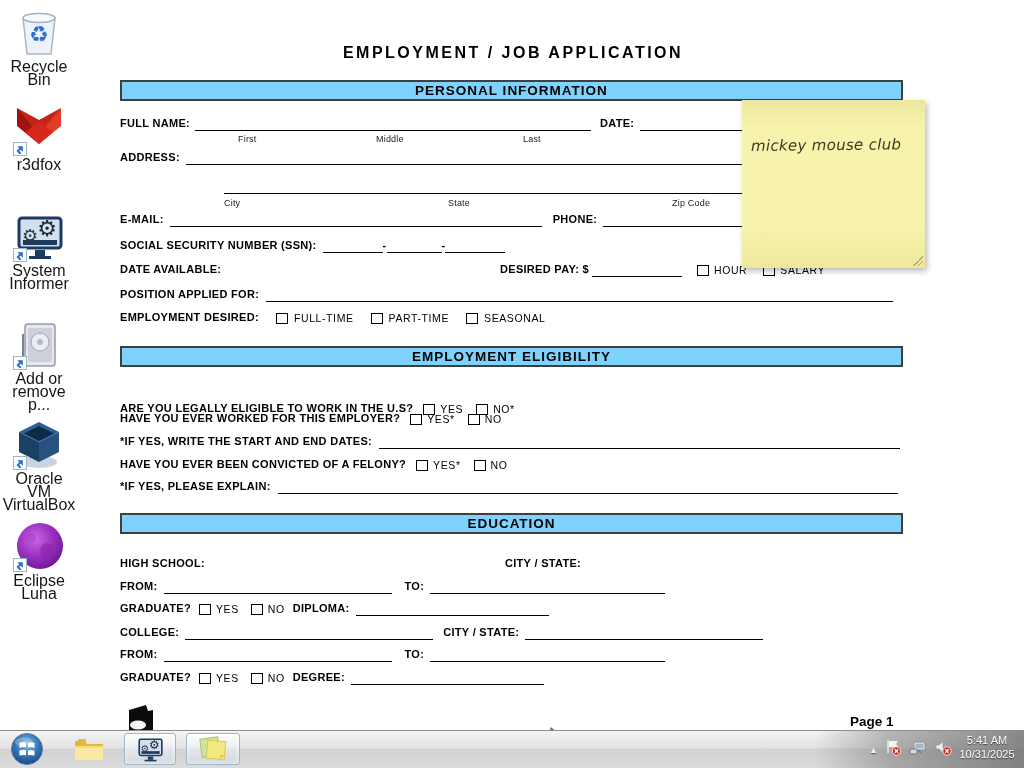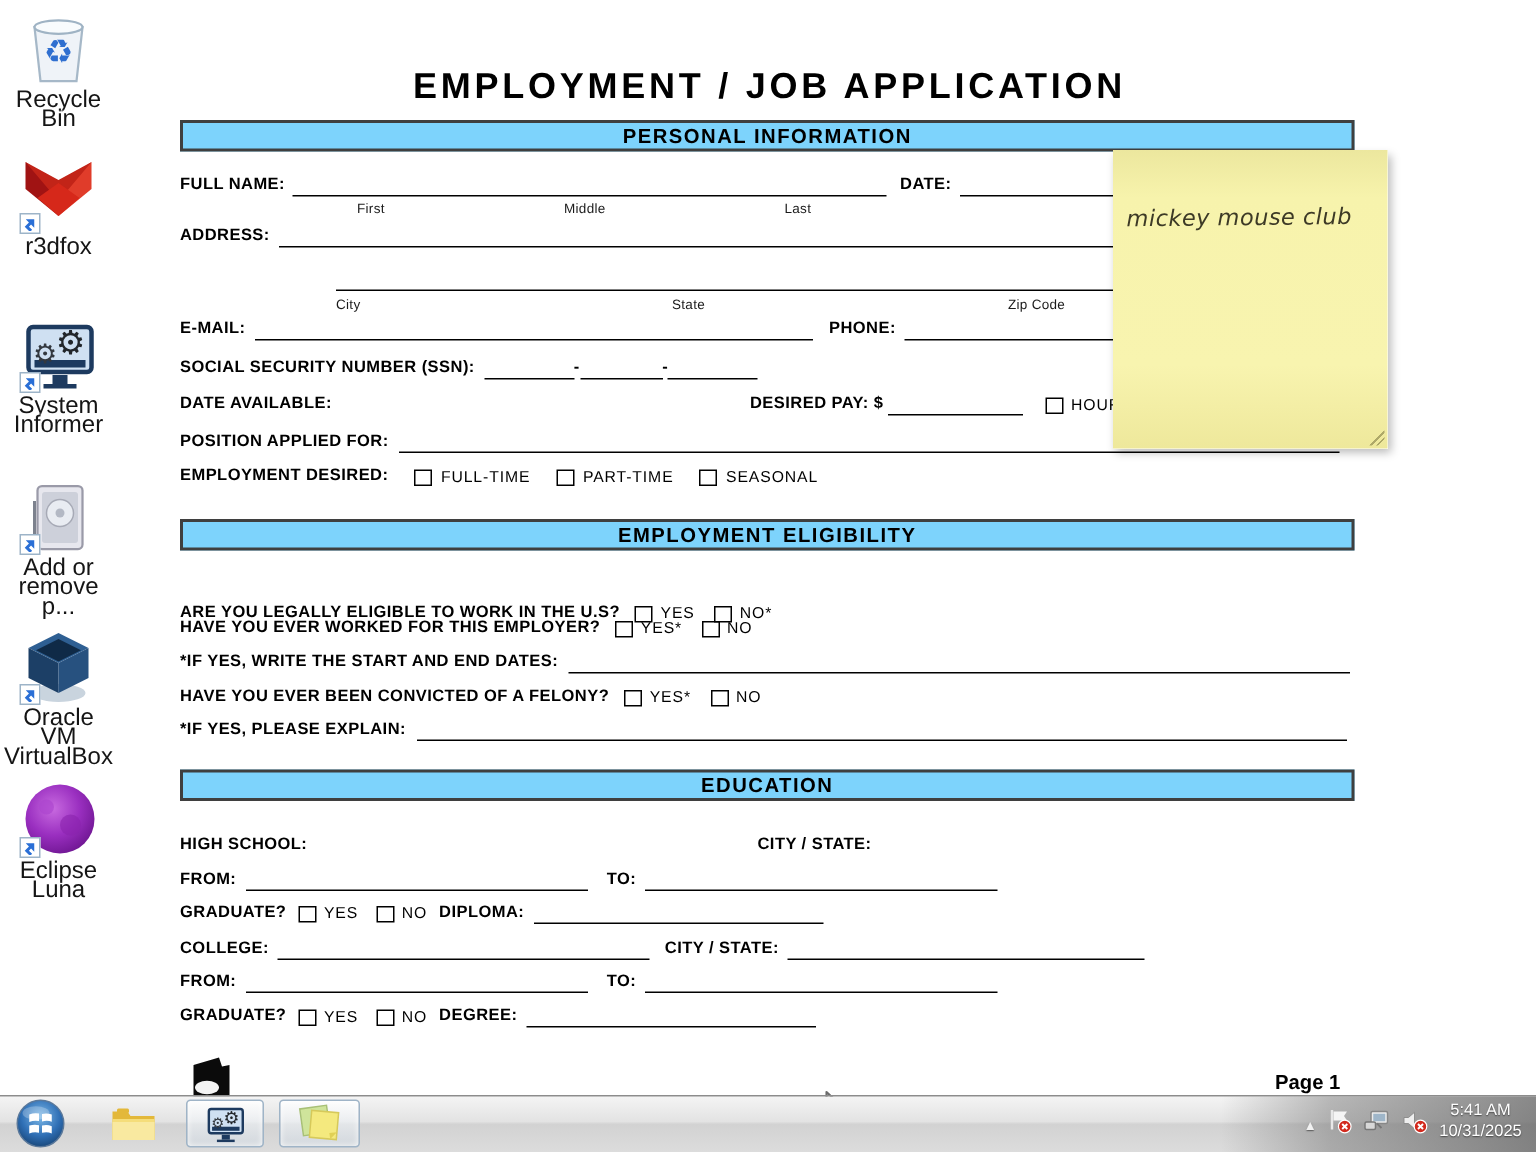--- a/index.html
+++ b/index.html
@@ -18,34 +18,34 @@
     word-wrap:break-word;
   }
   .shortcut-arrow{
     position:absolute;left:0;bottom:0;width:14px;height:14px;background:#fff;
     border:1px solid #9db4c8;box-sizing:border-box;display:flex;align-items:center;justify-content:center;
   }
   .shortcut-arrow svg{display:block}
   
   .doc{position:absolute;left:120px;top:40px;width:786px;height:700px;color:#000;}
   .doc-title{position:absolute;left:0;right:0;top:4px;text-align:center;
-    font-size:24px;font-weight:bold;letter-spacing:2.5px;}
+    font-size:16px;font-weight:bold;letter-spacing:2.5px;}
   .bar{position:absolute;left:0;right:3px;height:17px;background:#7dd3fc;border:2px solid #3f3f3f;
     text-align:center;font-weight:bold;font-size:13.5px;letter-spacing:1px;line-height:17px;}
   .row{position:absolute;left:0;right:0;display:flex;align-items:flex-end;}
   .lbl{font-weight:bold;font-size:11px;letter-spacing:.3px;white-space:nowrap;line-height:15px;}
   .sub{position:absolute;font-size:9px;color:#1a1a1a;letter-spacing:.2px;}
   .line{height:14px;border-bottom:1.6px solid #000;box-sizing:border-box;}
   .grow{flex:1;}
   .cb{width:12px;height:11px;border:1.6px solid #000;box-sizing:border-box;display:inline-block;flex:none;margin-bottom:1px;}
   .cblbl{font-size:10.5px;letter-spacing:.6px;white-space:nowrap;line-height:13px;font-weight:500;}
   .footer-page{position:absolute;font-weight:bold;font-size:13.5px;}
   
   .note{
-    position:absolute;left:742px;top:100px;width:183px;height:199px;
+    position:absolute;left:742px;top:100px;width:183px;height:168px;
     background:linear-gradient(180deg,#ece79e 0%,#f7f3ac 16%,#f8f4af 72%,#eee89b 100%);
     box-shadow:2px 3px 6px rgba(0,0,0,.28);
   }
   .note-text{
     position:absolute;left:9px;top:36px;right:6px;
     font-family:"DejaVu Sans",sans-serif;font-style:italic;
     font-size:15px;color:#3d3a26;letter-spacing:.3px;transform:rotate(-0.6deg);
   }
   .note-grip{position:absolute;right:2px;bottom:2px;width:10px;height:10px;
     background:

